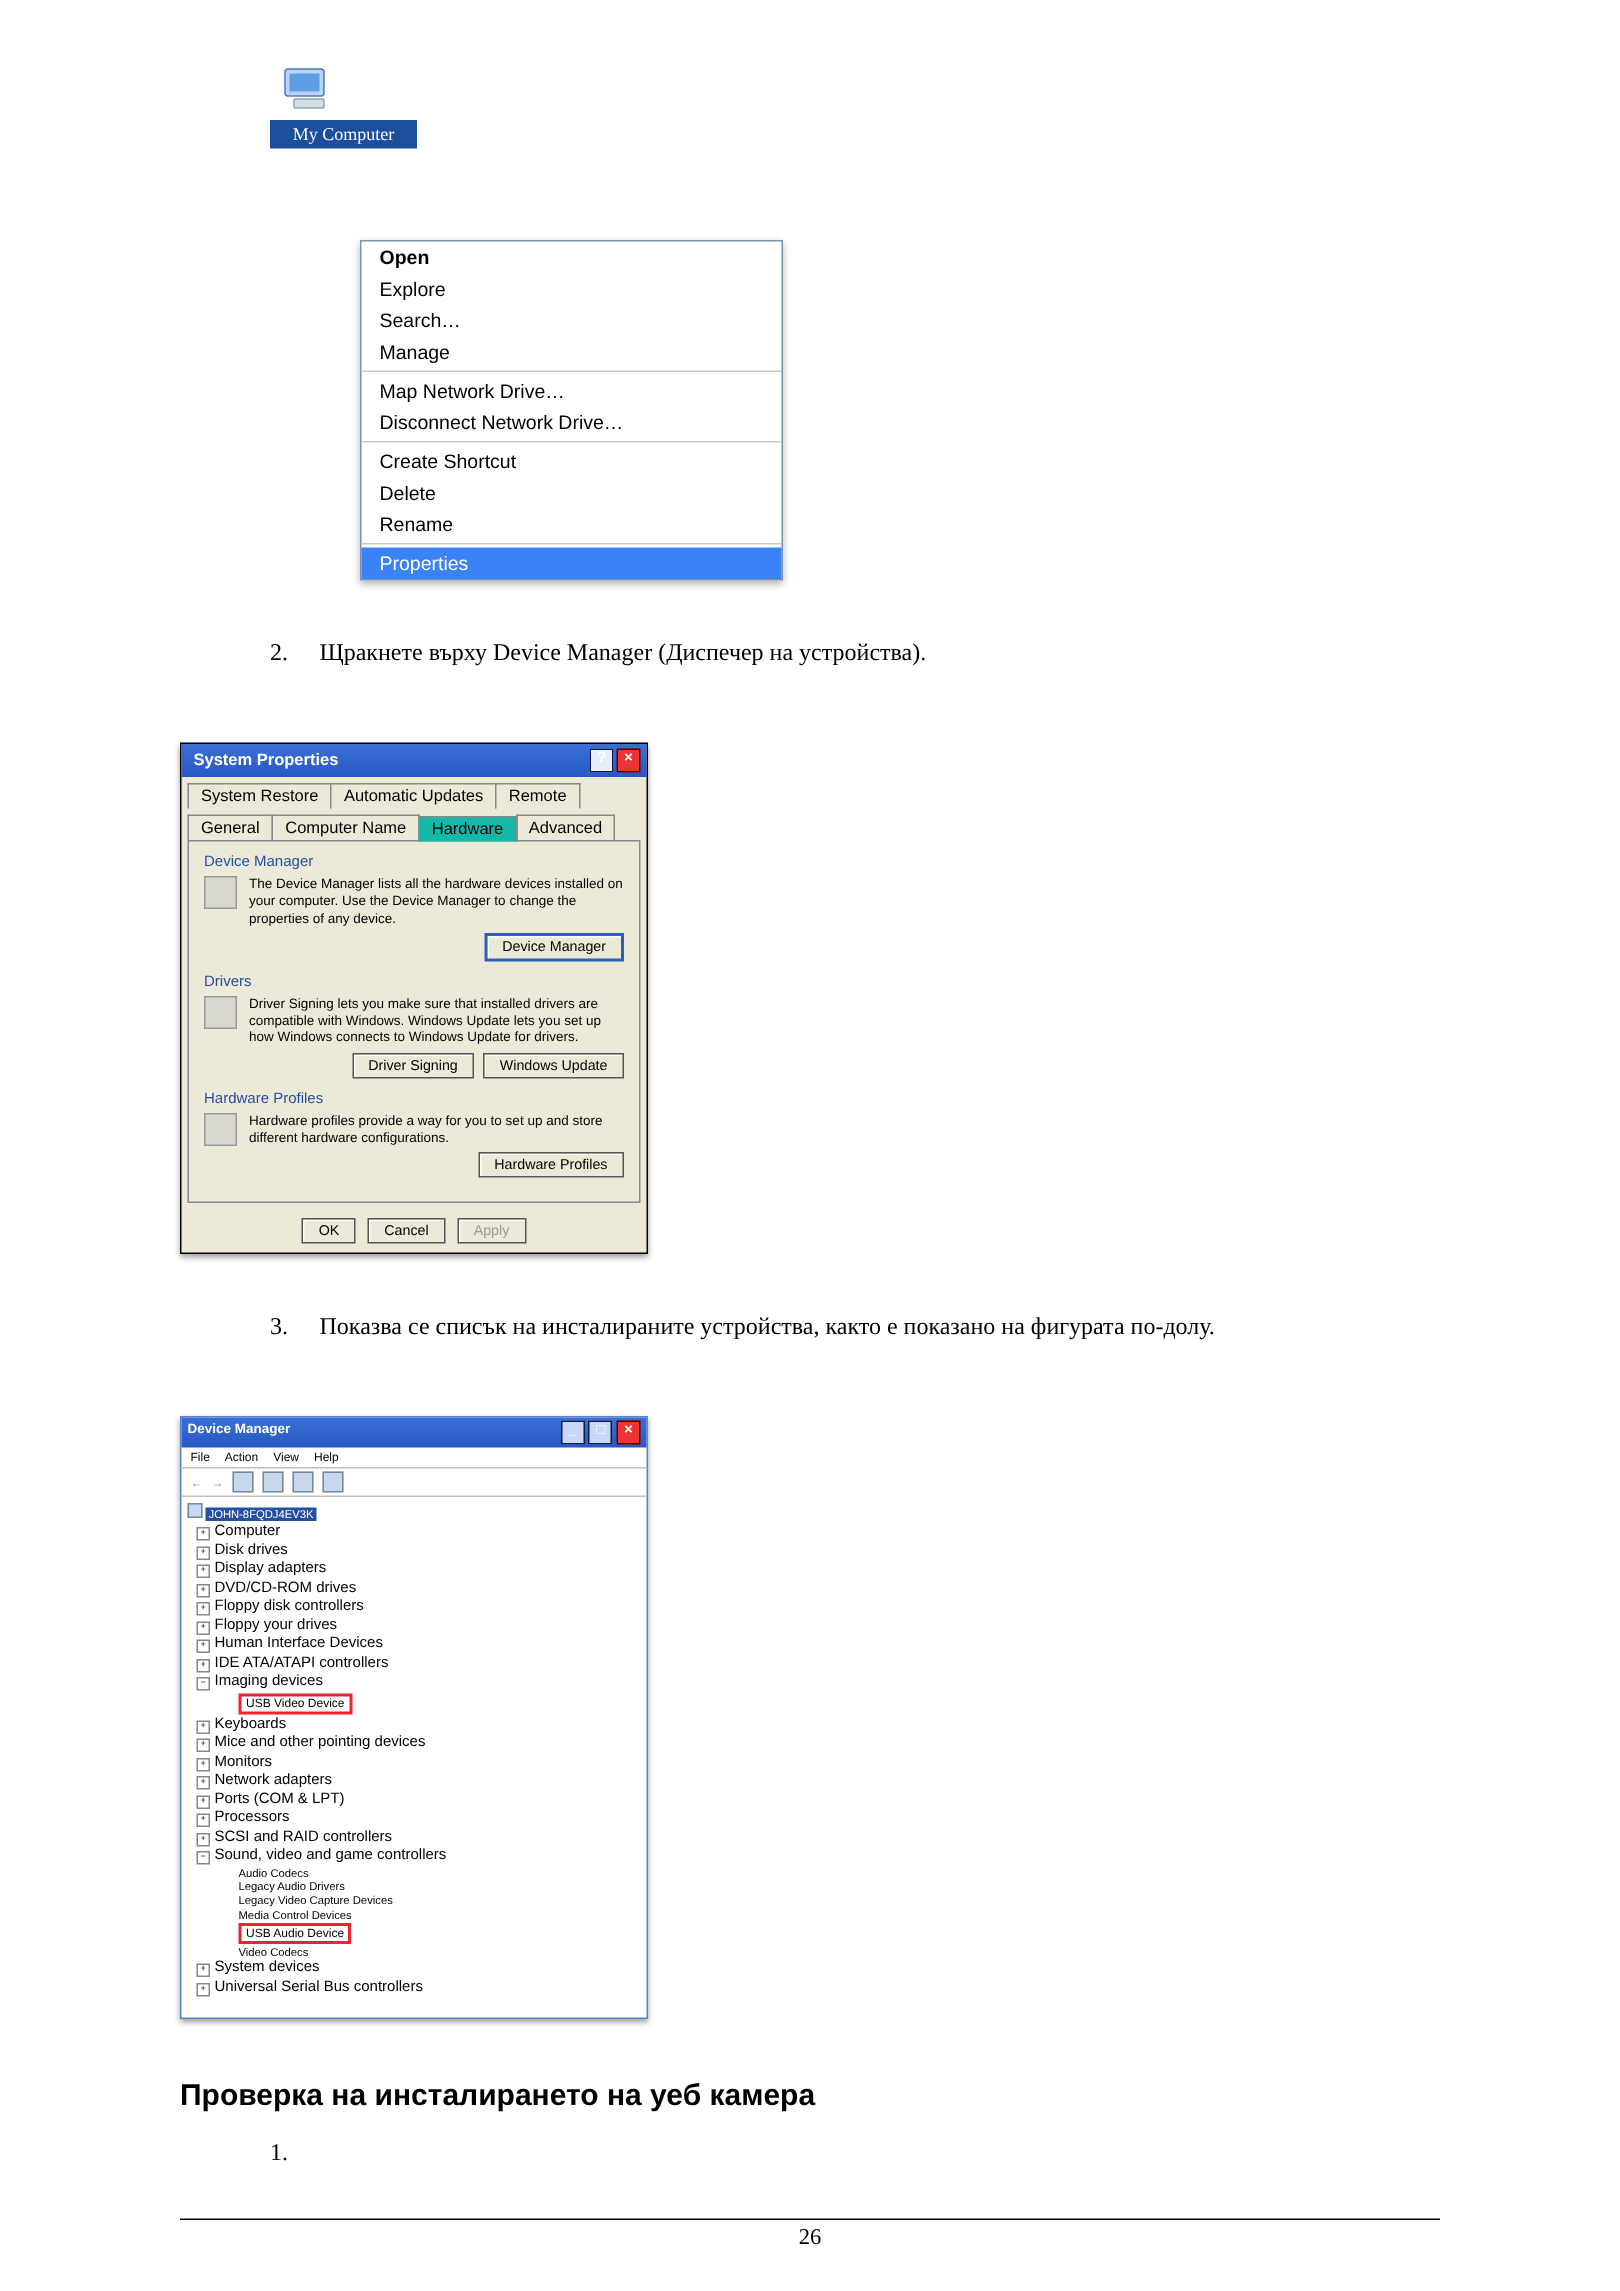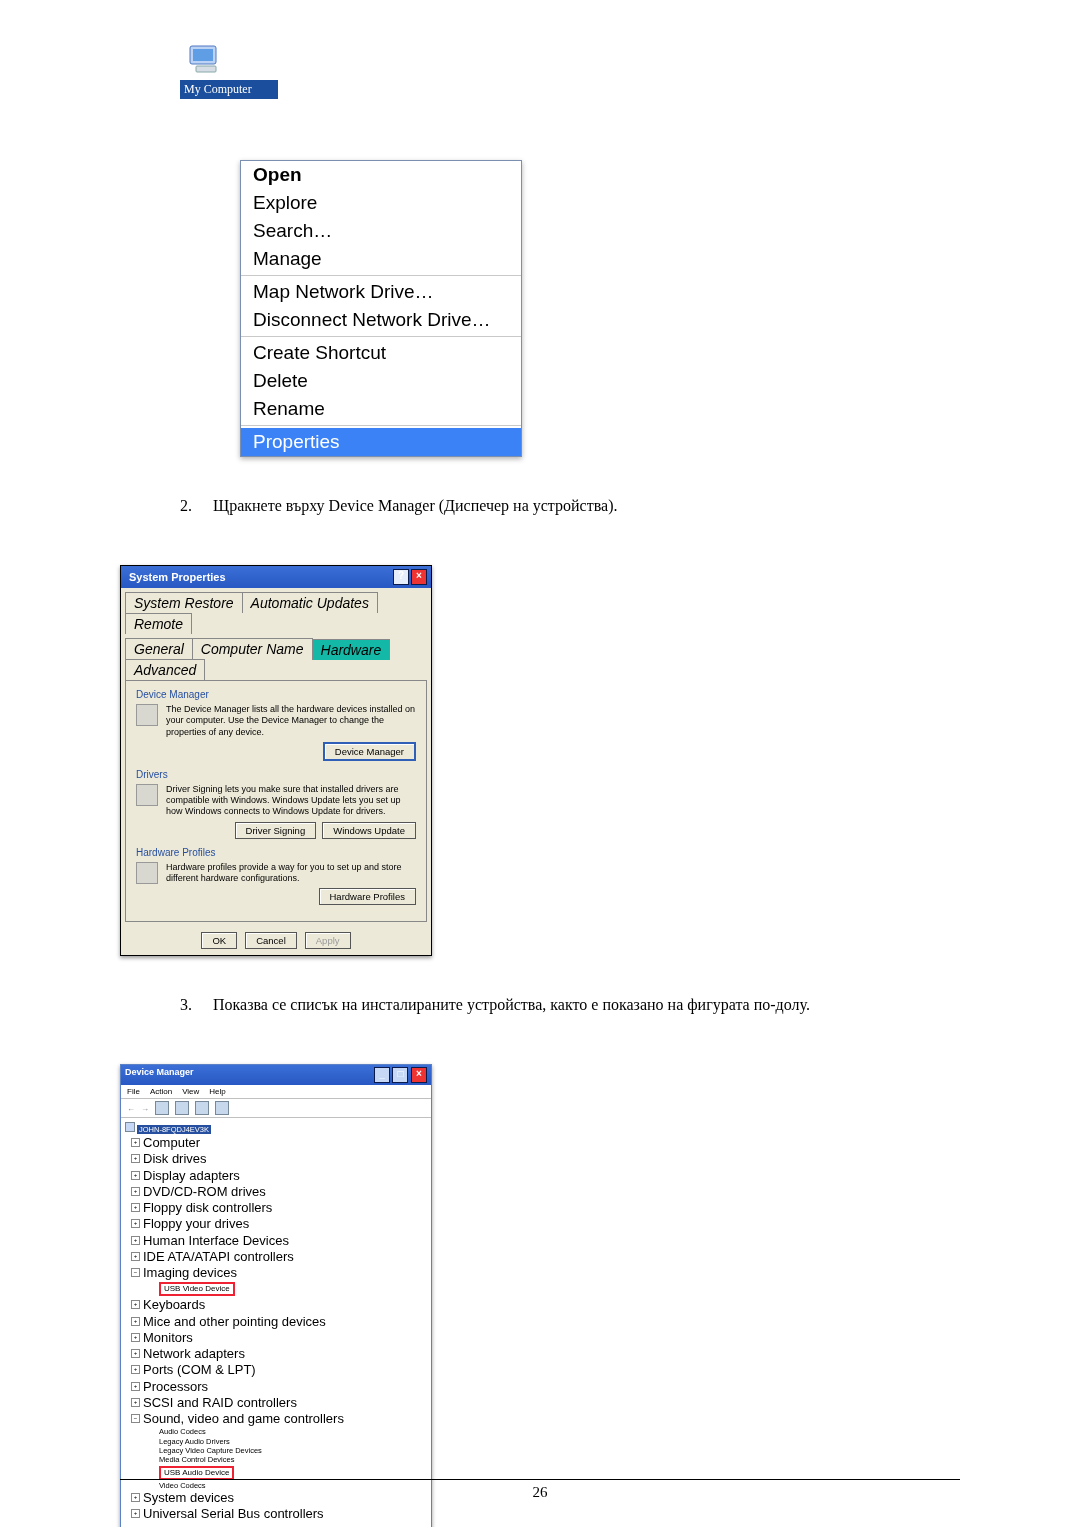--- a/index.html
+++ b/index.html
@@ -26,28 +26,29 @@
   .fig {
     display: block;
     margin: 50px auto 40px auto;
   }
   
   .fig-context {
     width: 280px;
     border: 1px solid #7b8fb0;
     box-shadow: 0 2px 5px rgba(0,0,0,0.3);
     font-family: Tahoma, Verdana, sans-serif;
-    font-size: 19px;
+    font-size: 13px;
     background: #fff;
     position: relative;
   }
   .my-computer {
     position: absolute;
     top: -80px; left: -60px;
     width: 90px;
+    text-align: center;
     font-size: 12px;
     color: #fff;
     background: #1b4f9e;
     padding: 2px 4px;
   }
   .mc-icon {
     position: absolute;
     top: -118px; left: -54px;
     width: 40px; height: 36px;
   }
@@ -76,21 +77,21 @@
   }
   .sp-title .winbtn { display:flex; gap:2px; }
   .winbtn span {
     display:inline-block; width:14px; height:14px;
     border:1px solid #0a1a4a;
     background:#c6d8f5;
     text-align:center; line-height:12px; font-size:10px;
   }
   .winbtn .help{background:#e6eefc;}
   .winbtn .close{background:#e33; color:#fff;}
-  .sp-tabs { display:flex; flex-wrap:wrap; padding:4px 4px 0 4px; gap:0; font-size:14px;font-style:italic; }
+  .sp-tabs { display:flex; flex-wrap:wrap; padding:4px 4px 0 4px; gap:0; font-size:11px; }
   .sp-tab { border:1px solid #888; border-bottom:none; background:#ece9d8; padding:2px 8px; margin-right:-1px; }
   .sp-tab.active { background:#14b8a6; position:relative; top:1px; font-weight:normal; }
   .sp-body { background:#ece9d8; border:1px solid #888; margin:0 4px 4px 4px; padding:8px 10px; }
   .sp-group-title { color:#264fa0; font-size:10px; }
   .sp-group { border:none; margin-bottom:8px; }
   .sp-desc { display:flex; gap:8px; margin:4px 0; }
   .sp-icon {
     display:inline-block; width:20px; height:20px;
     background:#d8d8d0; border:1px solid #999;
     flex:0 0 20px;
@@ -121,21 +122,21 @@
     padding:2px 4px;
   }
   .dm-menu { padding:2px 6px; color:#000; font-size:8px; display:flex; gap:10px; border-bottom:1px solid #c0c0c0; }
   .dm-toolbar { padding:2px 6px; display:flex; gap:6px; border-bottom:1px solid #c0c0c0; align-items:center;}
   .tb-icon {
     display:inline-block; width:12px; height:12px;
     background:#c8d8ec; border:1px solid #789;
   }
   .dm-tree { padding:4px 4px 14px 4px; line-height:1.25; color:#000;}
   .dm-root { background:#264fa0; color:#fff; padding:0 2px; display:inline-block; font-size:7.5px;}
-  .dm-item { padding-left:18px; position:relative; font-size:13px; }
+  .dm-item { padding-left:18px; position:relative; font-size:10px; }
   .dm-item::before {
     content:""; position:absolute; left:6px; top:3px;
     width:7px; height:7px; border:1px solid #888; background:#fff;
     font-size:6px; line-height:6px; text-align:center;
   }
   .dm-item.minus::before { content:"−"; }
   .dm-item.plus::before { content:"+"; }
   .dm-sub { padding-left:34px; font-size:7.5px; }
   .dm-box { border:2px solid #e23; display:inline-block; padding:0 3px; margin:1px 0; font-size:8px;}
   

